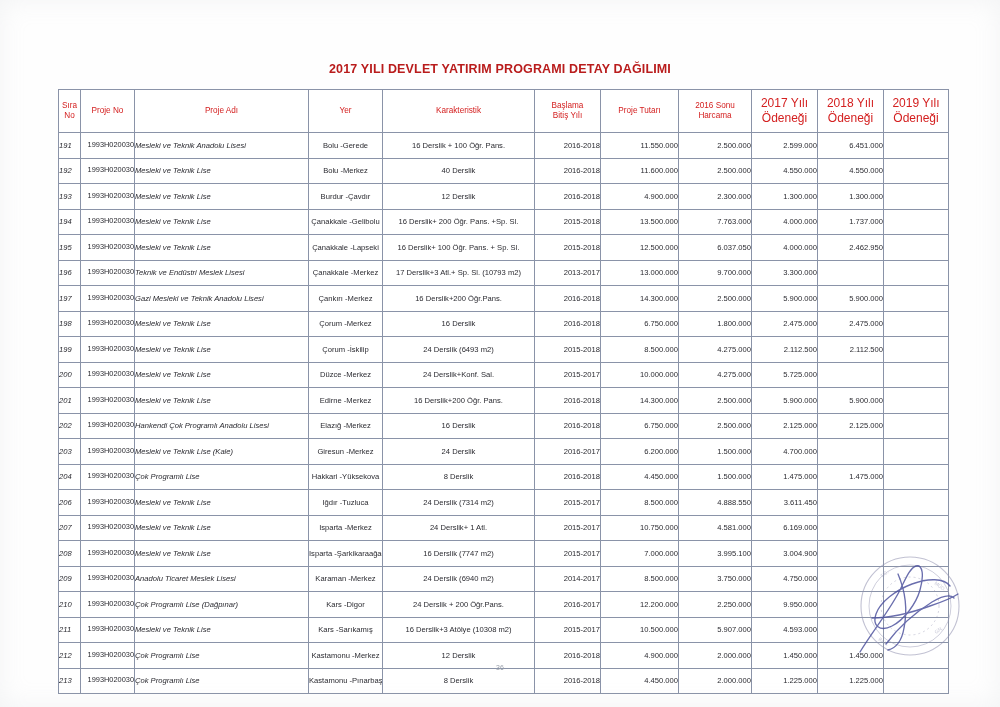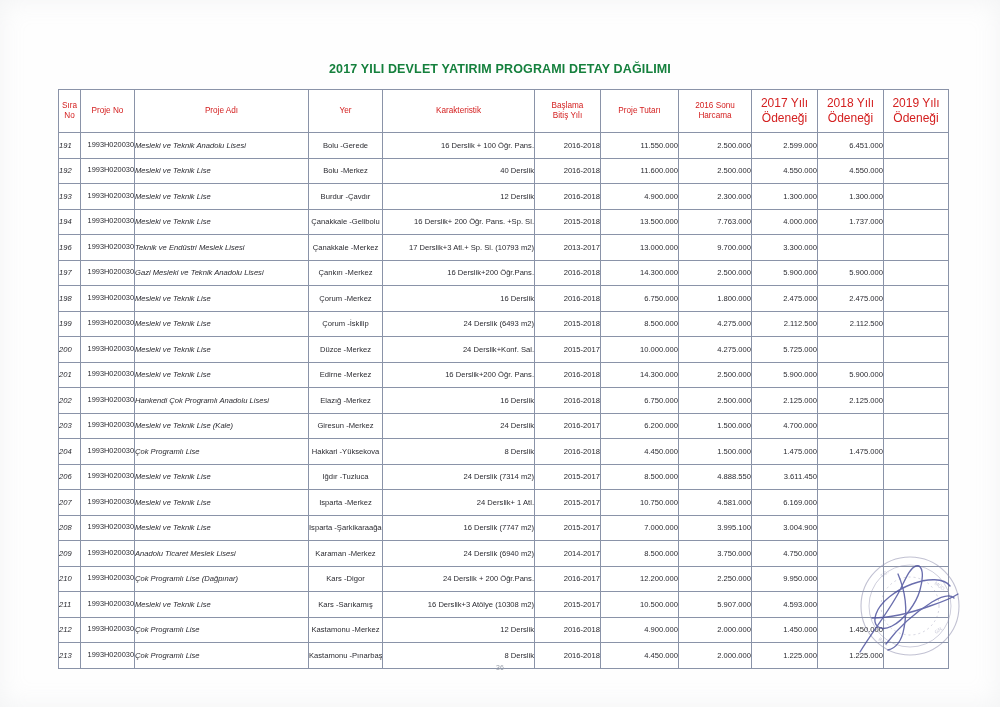--- a/index.html
+++ b/index.html
@@ -31,21 +31,21 @@
     pointer-events: none;
     box-shadow: inset 0 0 26px rgba(180,185,195,0.16);
   }
 
   #doc-title {
     position: absolute;
     left: 0;
     top: 62px;
     width: 1000px;
     text-align: center;
-    color: #15803d;
+    color: #b91c1c;
     font-size: 12.5px;
     font-weight: bold;
     letter-spacing: 0.15px;
     white-space: nowrap;
   }
 
   #table-wrap {
     position: absolute;
     left: 58px;
     top: 89px;
@@ -84,21 +84,21 @@
     font-size: 7.6px;
     color: #2a2a30;
     line-height: 1.2;
     white-space: nowrap;
     overflow: hidden;
   }
   td.c-sira   { text-align: left; padding: 0 2px; font-style: italic; }
   td.c-pno    { text-align: right; padding: 0 2px; font-size: 7.4px; }
   td.c-padi   { text-align: left;   padding: 0 5px; font-style: italic; }
   td.c-yer    { text-align: center;   padding: 0 6px; }
-  td.c-kar    { text-align: right;   padding: 0 5px; margin-left: 46px; }
+  td.c-kar    { text-align: center;   padding: 0 5px; margin-left: 46px; }
   td.c-yil    { text-align: right; padding: 0 3px; }
   td.c-num    { text-align: right;  padding: 0 7px; }
 
   
   col.w-sira { width: 22px; }
   col.w-pno  { width: 54px; }
   col.w-padi { width: 174px; }
   col.w-yer  { width: 74px; }
   col.w-kar  { width: 152px; }
   col.w-yil  { width: 66px; }
@@ -223,20 +223,33 @@
             <td class="c-yer">Çanakkale -Gelibolu</td>
             <td class="c-kar">16 Derslik+ 200 Öğr. Pans. +Sp. Sl.</td>
             <td class="c-yil">2015-2018</td>
             <td class="c-num">13.500.000</td>
             <td class="c-num">7.763.000</td>
             <td class="c-num">4.000.000</td>
             <td class="c-num">1.737.000</td>
             <td class="c-num"></td>
           </tr>
           <tr>
+            <td class="c-sira">195</td>
+            <td class="c-pno">1993H020030</td>
+            <td class="c-padi">Mesleki ve Teknik Lise</td>
+            <td class="c-yer">Çanakkale -Lapseki</td>
+            <td class="c-kar">16 Derslik+ 100 Öğr. Pans. + Sp. Sl.</td>
+            <td class="c-yil">2015-2018</td>
+            <td class="c-num">12.500.000</td>
+            <td class="c-num">6.037.050</td>
+            <td class="c-num">4.000.000</td>
+            <td class="c-num">2.462.950</td>
+            <td class="c-num"></td>
+          </tr>
+          <tr>
             <td class="c-sira">196</td>
             <td class="c-pno">1993H020030</td>
             <td class="c-padi">Teknik ve Endüstri Meslek Lisesi</td>
             <td class="c-yer">Çanakkale -Merkez</td>
             <td class="c-kar">17 Derslik+3 Atl.+ Sp. Sl. (10793 m2)</td>
             <td class="c-yil">2013-2017</td>
             <td class="c-num">13.000.000</td>
             <td class="c-num">9.700.000</td>
             <td class="c-num">3.300.000</td>
             <td class="c-num"></td>

